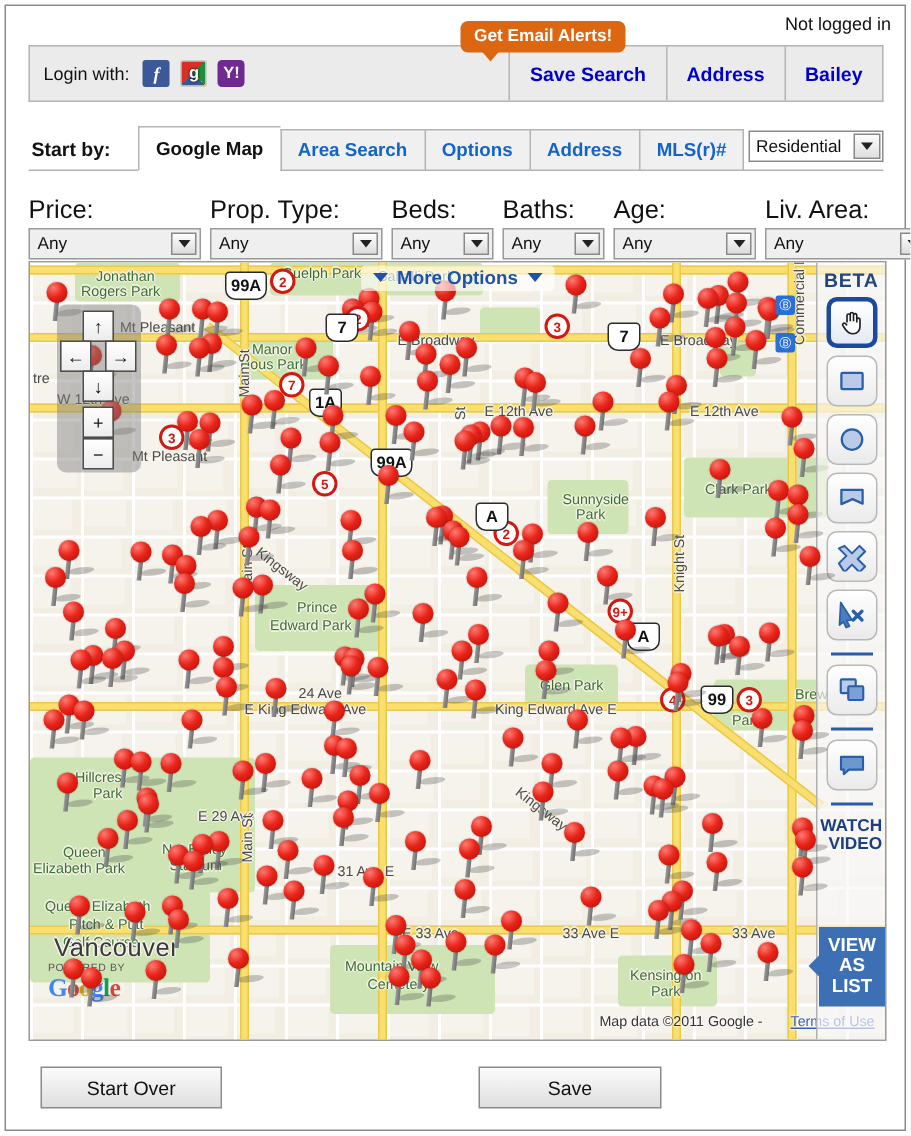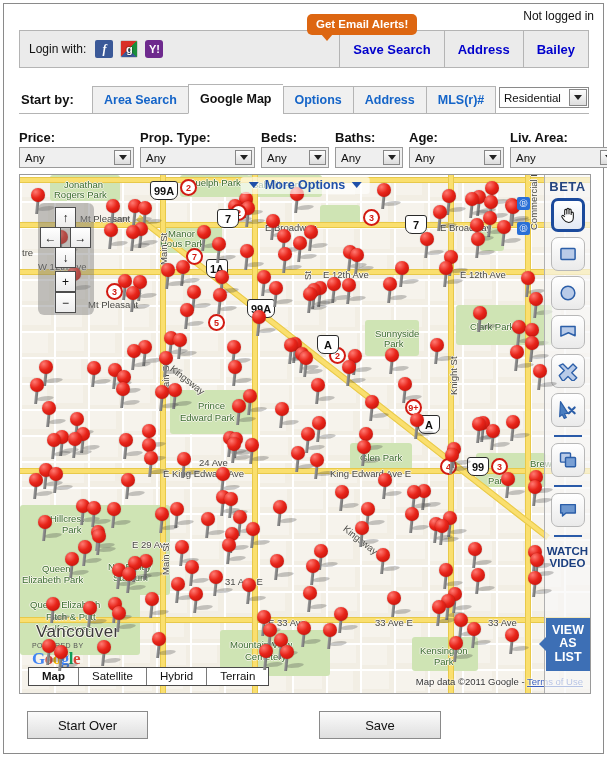--- a/index.html
+++ b/index.html
@@ -148,21 +148,21 @@
   }
 
   
   .filters {
     position: absolute; left: 15px; top: 126px;
     width: 572px; height: 42px;
     display: flex; gap: 6px;
   }
   .filter { position: relative; }
   .filter-label {
-    font-size: 13px; font-weight: bold; color: #111;
+    font-size: 17px; font-weight: normal; color: #111;
     margin-bottom: 2px; display: block;
   }
   .filter-box {
     height: 21px;
     background: #efefef;
     border: 1px solid #9a9a9a;
     display: flex; align-items: center;
     font-size: 11.5px; color: #111;
     padding-left: 5px;
     position: relative; cursor: pointer;
@@ -315,21 +315,21 @@
     font-family: "Liberation Serif", serif;
     font-size: 17px; font-weight: bold; letter-spacing: -0.5px;
   }
   .g1{color:#4285f4}.g2{color:#db4437}.g3{color:#f4b400}.g4{color:#0f9d58}
   .map-credit {
     position: absolute; right: 7px; bottom: 6px;
     font-size: 9.5px; color: #333; z-index: 13;
     text-shadow: 0 0 2px #fff, 0 0 2px #fff;
     white-space: nowrap;
   }
-  .map-credit a { color: #3a5fbf; }
+  .map-credit a { color: #3a5fbf; margin-left: 16px; }
 
   
   .draw-bar {
     position: absolute; right: 0; top: 0;
     width: 46px; height: 100%;
     background: rgba(248,248,248,.66);
     border-left: 1px solid #b0b0b0;
     z-index: 15;
     display: flex; flex-direction: column; align-items: center;
     padding-top: 4px;
@@ -346,21 +346,21 @@
     display: flex; align-items: center; justify-content: center;
     cursor: pointer;
   }
   .dtool.sel {
     border: 3px solid #1b4a9c;
     background: linear-gradient(#ffffff,#e3e9f4);
   }
   .dsep { width: 28px; height: 2px; background: #2a5aa8; margin: 3px 0 6px; }
   .watch-video {
     font-size: 11.5px; font-weight: bold; color: #1b3f80;
-    line-height: 1.05; text-align: center; margin-top: 2px;
+    line-height: 1.05; text-align: right; margin-top: 2px;
     cursor: pointer;
   }
   .view-as-list {
     position: absolute; left: 1px; bottom: 22px;
     width: 44px;
     background: #3d6fb5;
     color: #fff; font-size: 12.5px; font-weight: bold;
     text-align: center; line-height: 1.08;
     padding: 6px 2px 7px;
     cursor: pointer;
@@ -407,22 +407,22 @@
     </div>
     <div class="nav-cell">Save Search</div>
     <div class="nav-cell">Address</div>
     <div class="nav-cell">Bailey</div>
   </div>
 
   <div class="tabs-row">
     <div class="search-by">Start by:</div>
     <div class="tabs-underline"></div>
     <div class="tabs">
+      <div class="tab active">Google Map</div>
       <div class="tab">Area Search</div>
-      <div class="tab active">Google Map</div>
       <div class="tab">Options</div>
       <div class="tab">Address</div>
       <div class="tab">MLS(r)#</div>
     </div>
     <div class="prop-select">
       <span>Residential</span>
       <span class="arrow-box">
             <i class="tri-down"></i>
           </span>
     </div>
@@ -2002,26 +2002,20 @@
       <div class="pbtn p-down">↓</div>
       <div class="pbtn p-plus">+</div>
       <div class="pbtn p-minus">−</div>
     </div>
 
     <div class="google-logo">
       <div class="pw">POWERED BY</div>
       <div class="gw"><span class="g1">G</span><span class="g2">o</span><span class="g3">o</span><span class="g1">g</span><span class="g4">l</span><span class="g2">e</span></div>
     </div>
 
-    <div class="maptypes">
-      <div class="mt active">Map</div>
-      <div class="mt">Satellite</div>
-      <div class="mt">Hybrid</div>
-      <div class="mt">Terrain</div>
-    </div>
 
     <div class="map-credit">
       <span>Map data ©2011 Google - </span><a href="#">Terms of Use</a>
     </div>
 
     <div class="draw-bar">
       <div class="beta">BETA</div>
 
       <div class="dtool sel">
         <svg width="20" height="20" viewBox="0 0 24 24">

